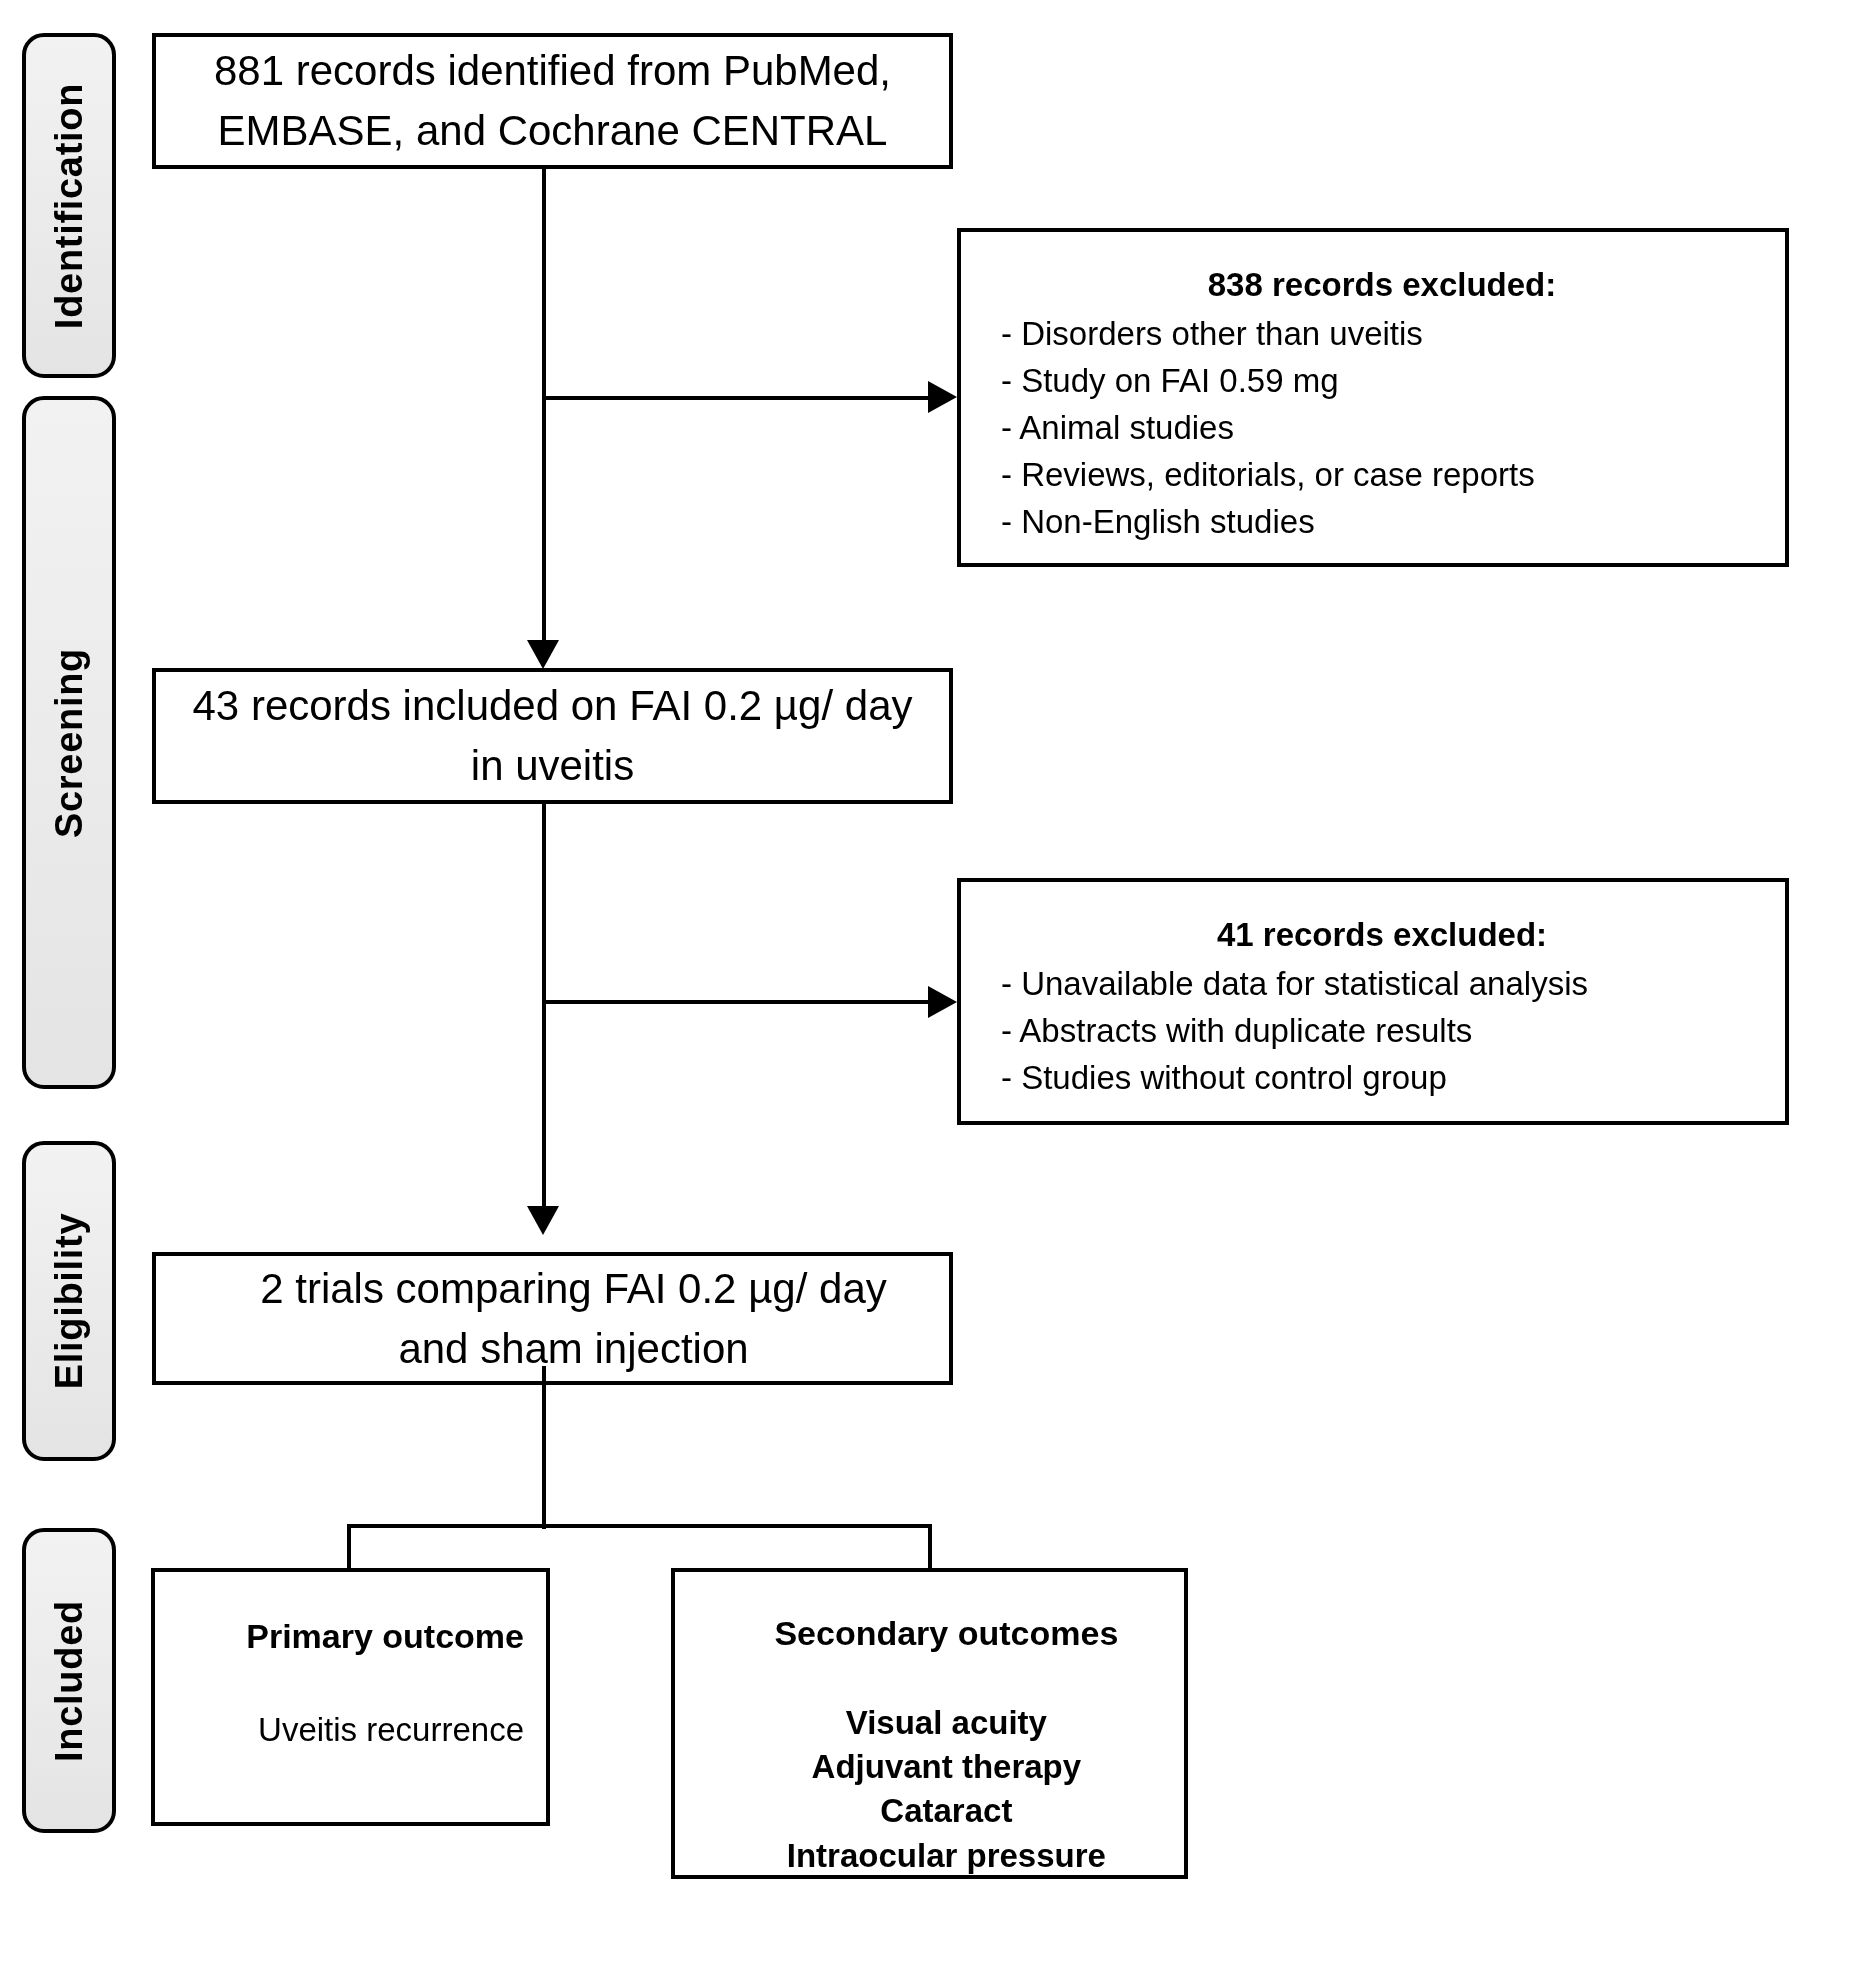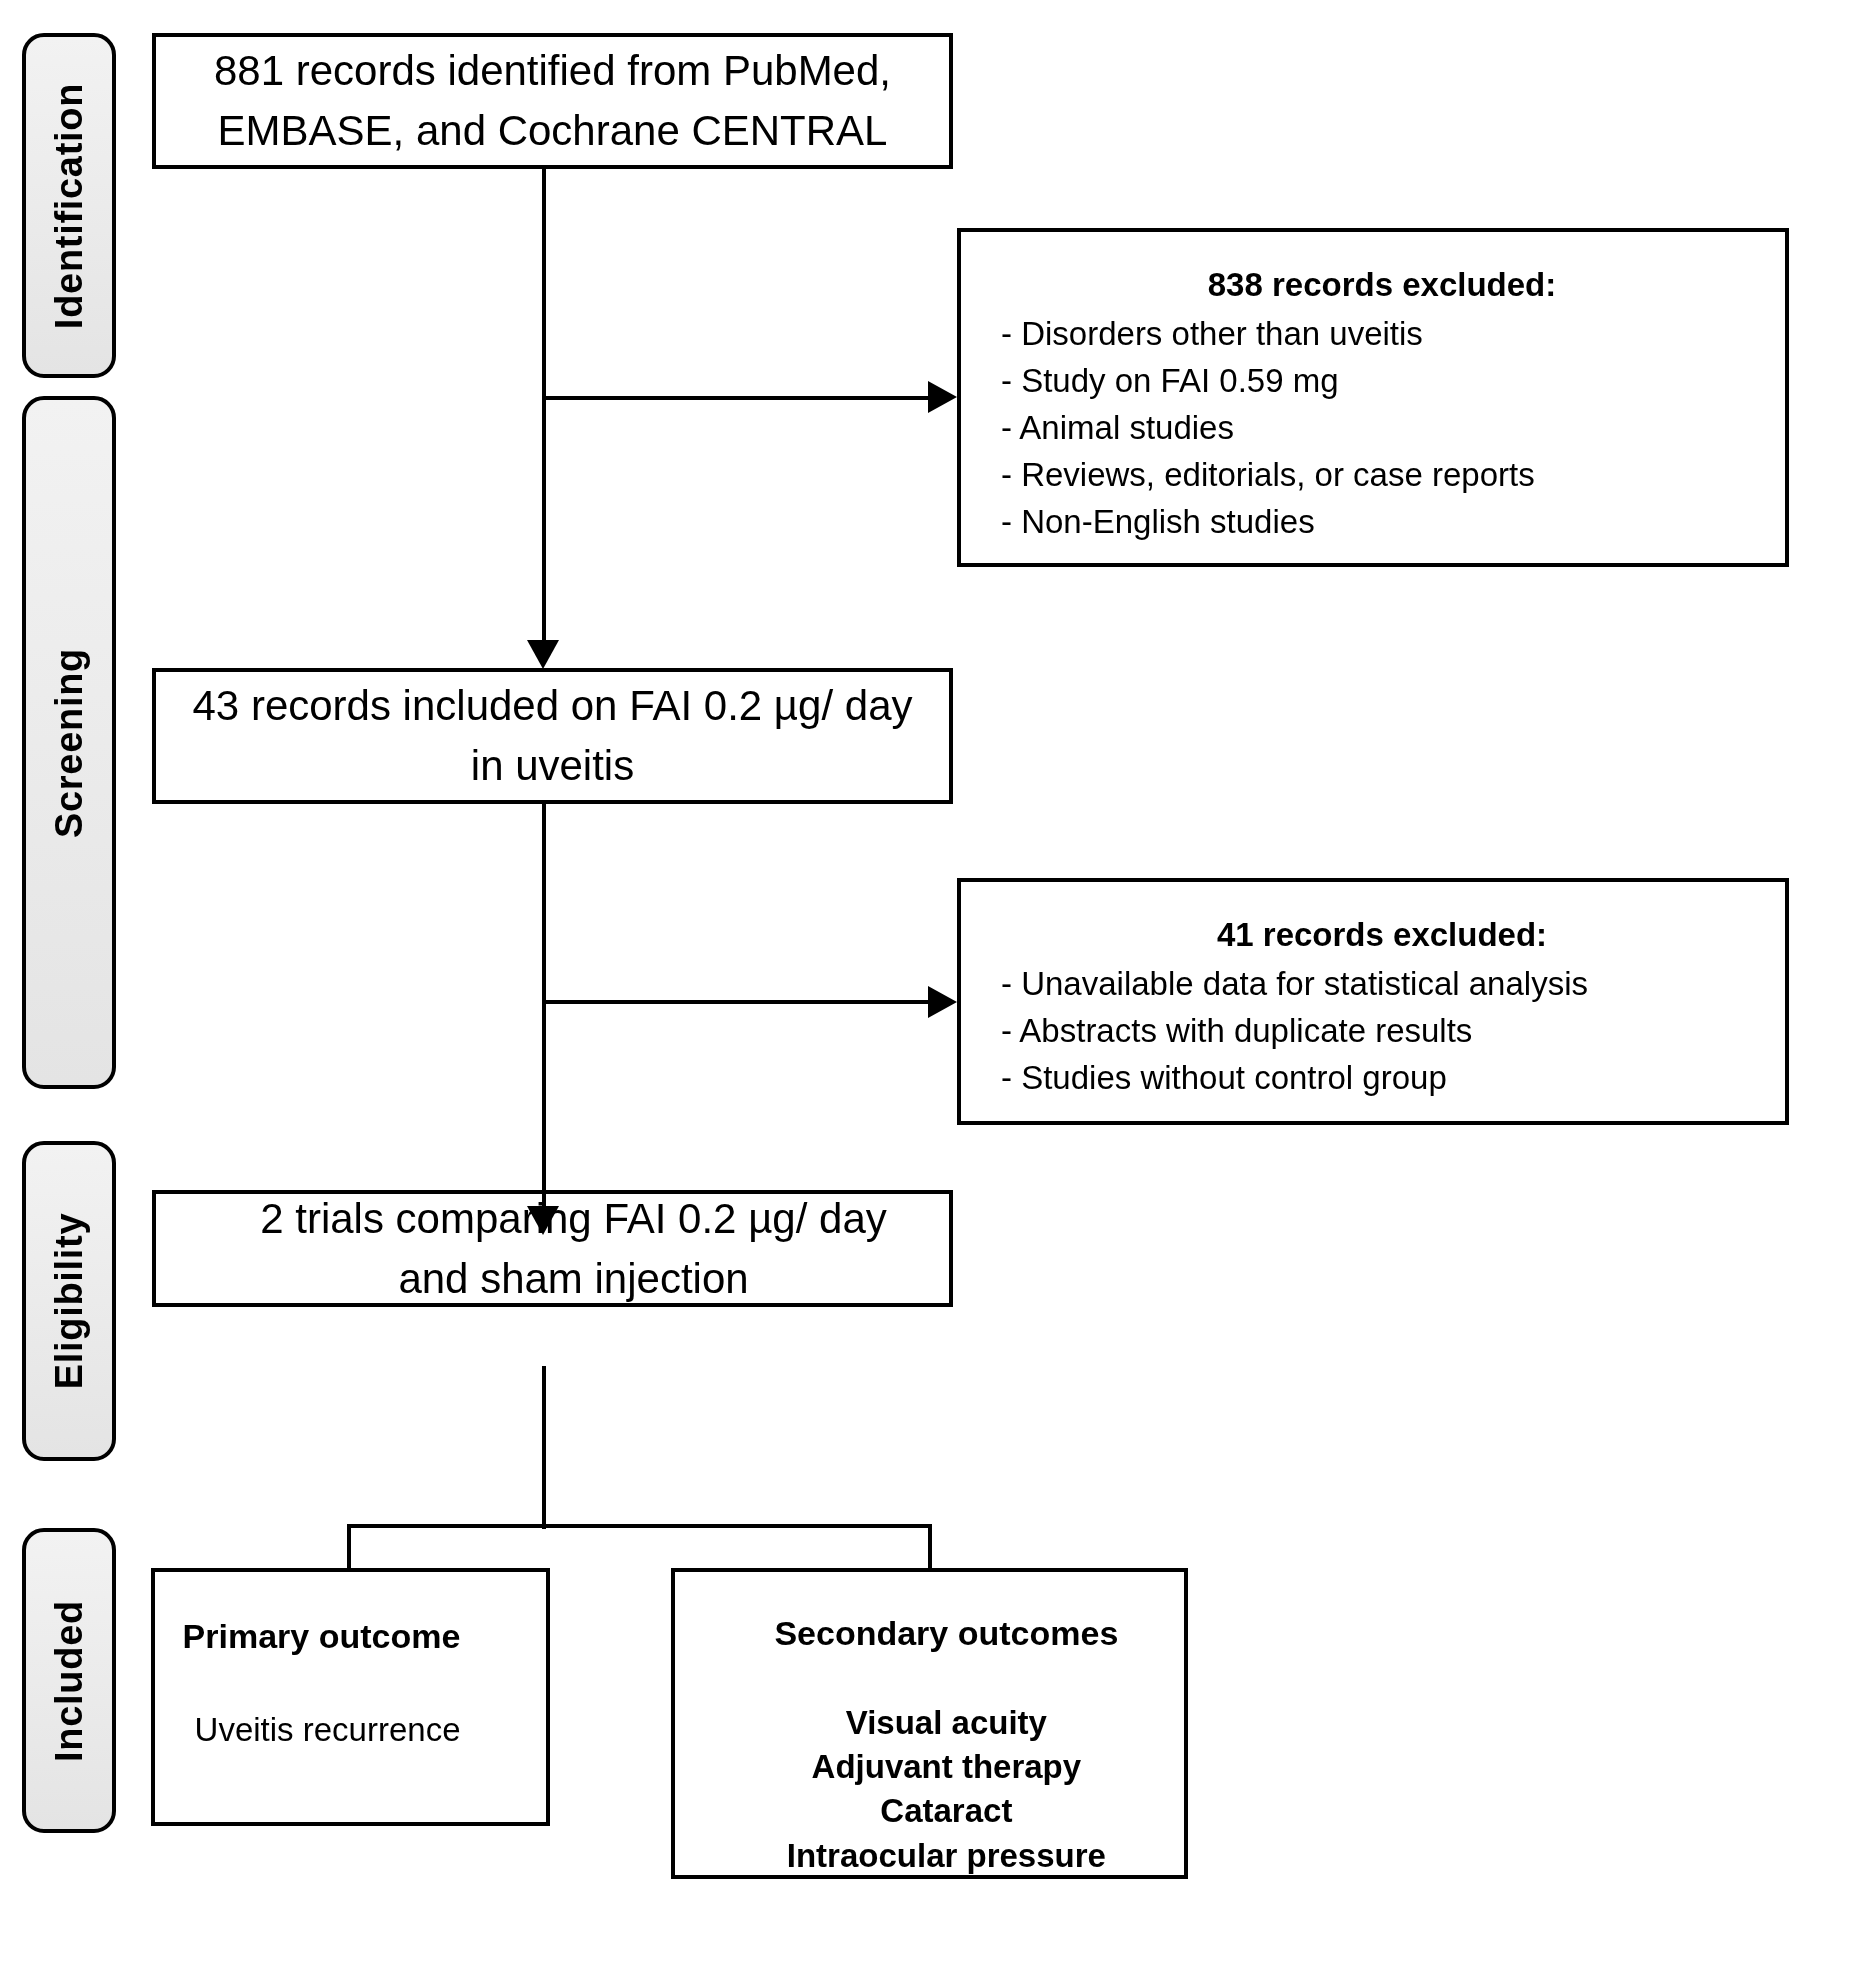--- a/index.html
+++ b/index.html
@@ -69,21 +69,21 @@
   .outcome-title {
     font-weight: bold;
     font-size: 34px;
   }
   .outcome-item {
     font-size: 33px;
     line-height: 1.34;
   }
   .primary-box {
     padding: 45px 22px 0 27.6px;
-    text-align: left;
+    text-align: right;
   }
   .primary-box .outcome-item { margin-top: 52px; margin-left: 12px; }
   .secondary-box {
     padding: 42px 7.3px 0 7.3px;
     text-align: center;
   }
   .secondary-box .outcome-list { margin-top: 48px; font-weight: bold; }
 
   
   .line {
@@ -142,21 +142,21 @@
     <div>in uveitis</div>
   </div>
 
   <div class="fbox excl-box" style="left:957px; top:878px; width:832px; height:247px;">
     <div class="excl-title">41 records excluded:</div>
     <div class="excl-item">Unavailable data for statistical analysis</div>
     <div class="excl-item">Abstracts with duplicate results</div>
     <div class="excl-item">Studies without control group</div>
   </div>
 
-  <div class="fbox center-box" style="left:152px; top:1190px; width:801px; height:117px;padding-left:42px;">
+  <div class="fbox center-box" style="left:152px; top:1252px; width:801px; height:133px;padding-left:42px;">
     <div>2 trials comparing FAI 0.2 µg/ day</div>
     <div>and sham injection</div>
   </div>
 
   <div class="fbox primary-box" style="left:151px; top:1568px; width:399px; height:258px;">
     <div class="outcome-title">Primary outcome</div>
     <div class="outcome-item">Uveitis recurrence</div>
   </div>
 
   <div class="fbox secondary-box" style="left:671px; top:1568px; width:517px; height:311px;padding-left:41px;">

